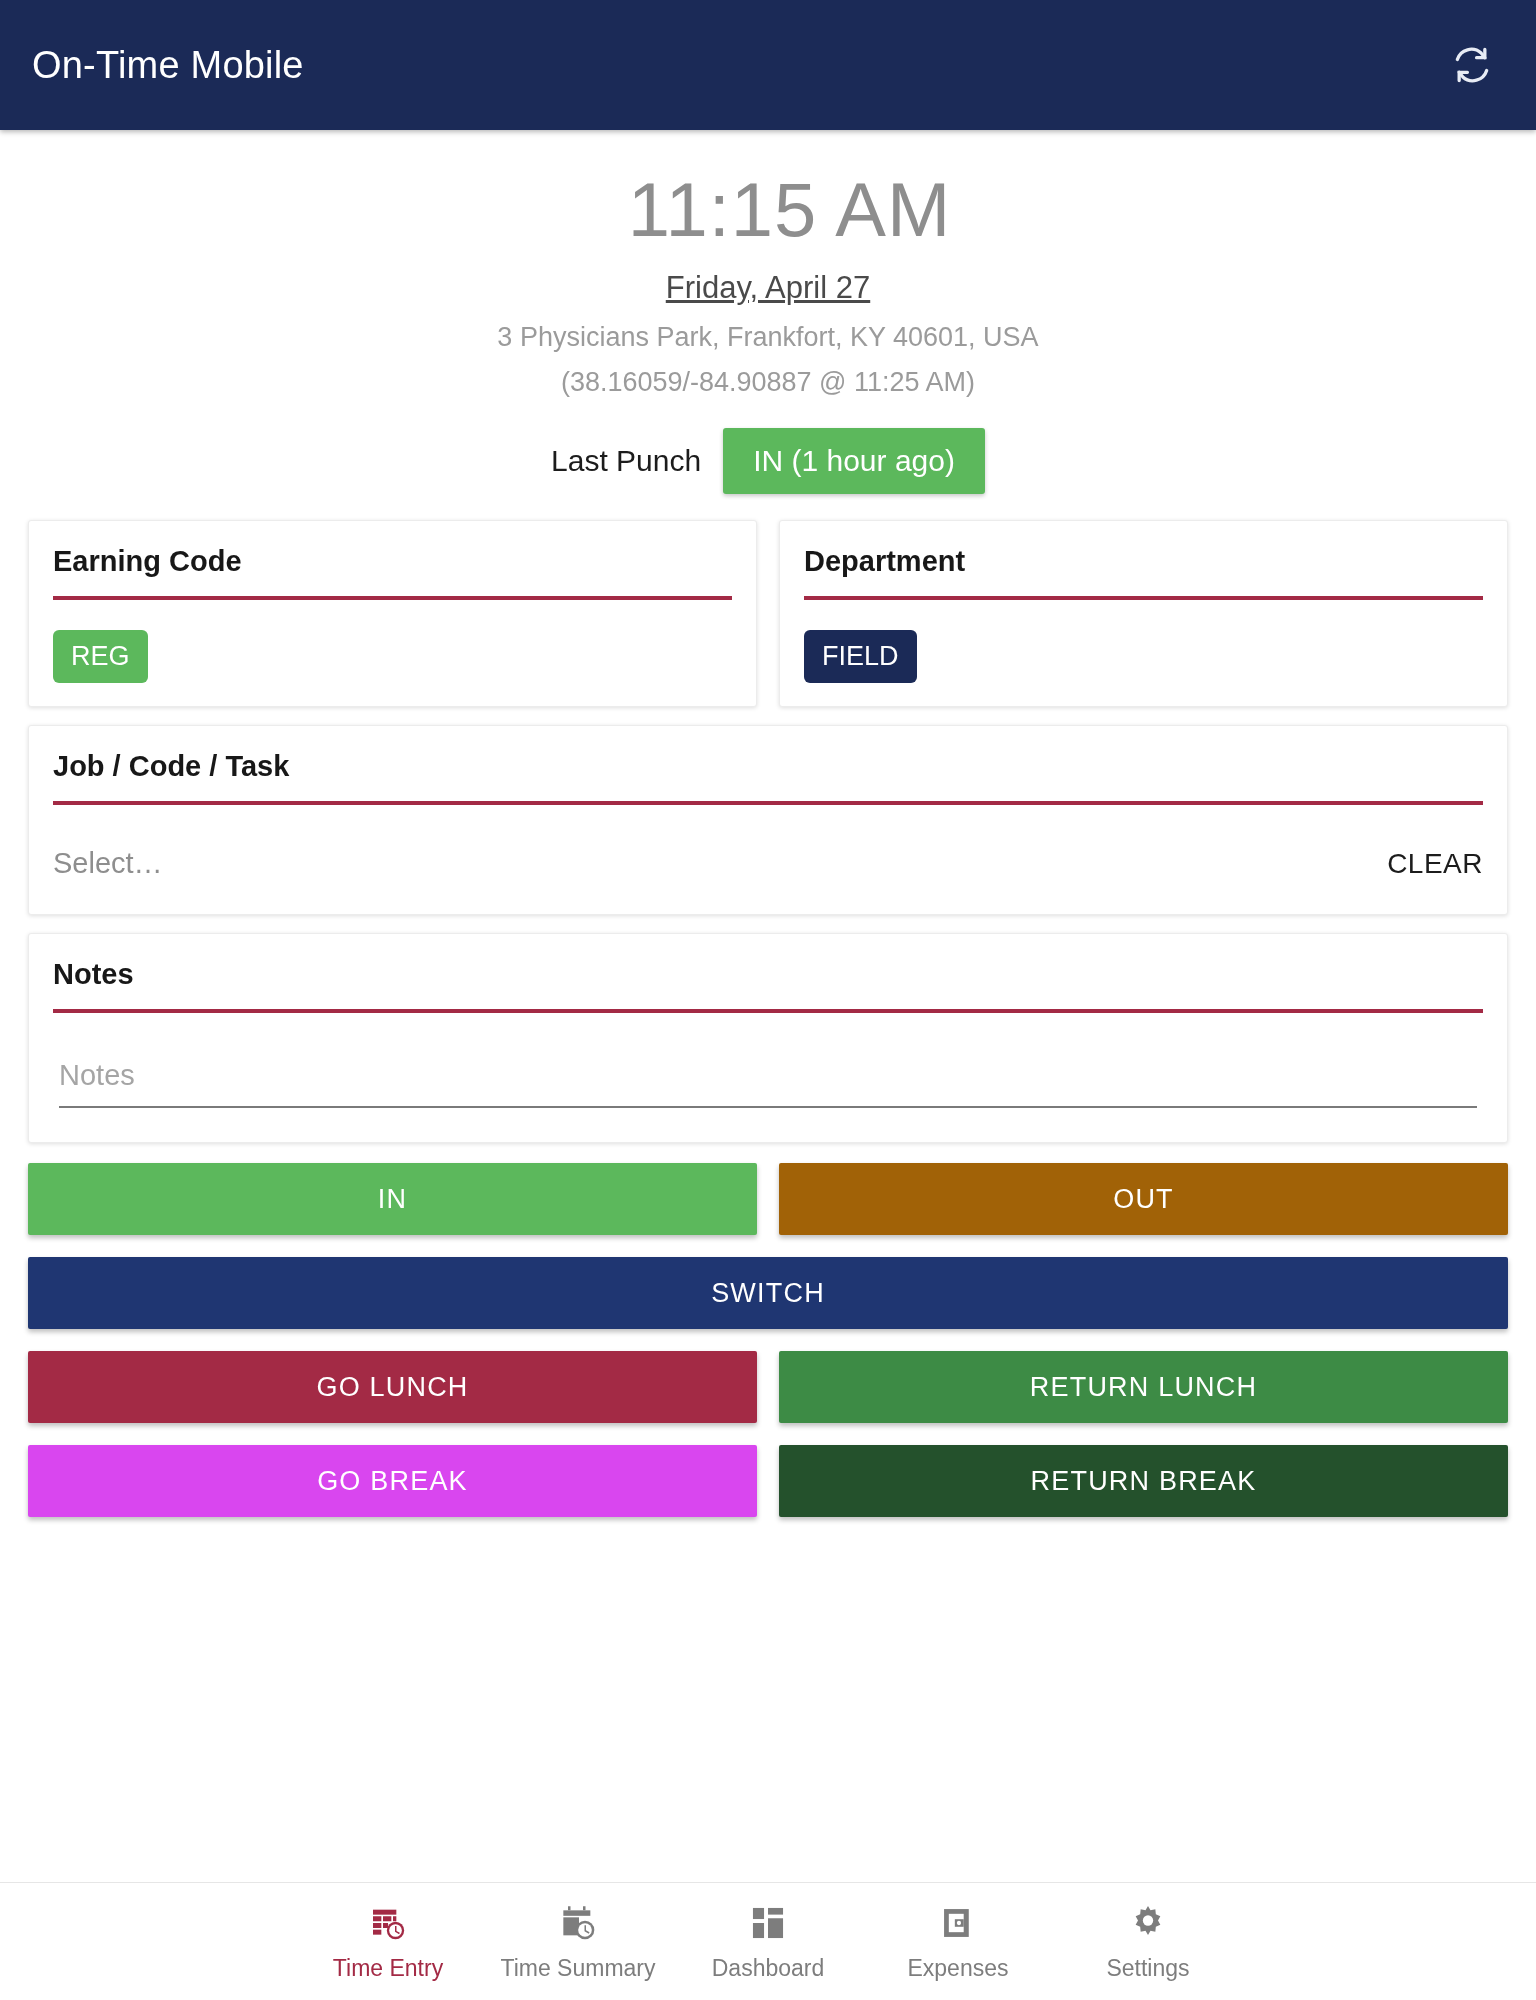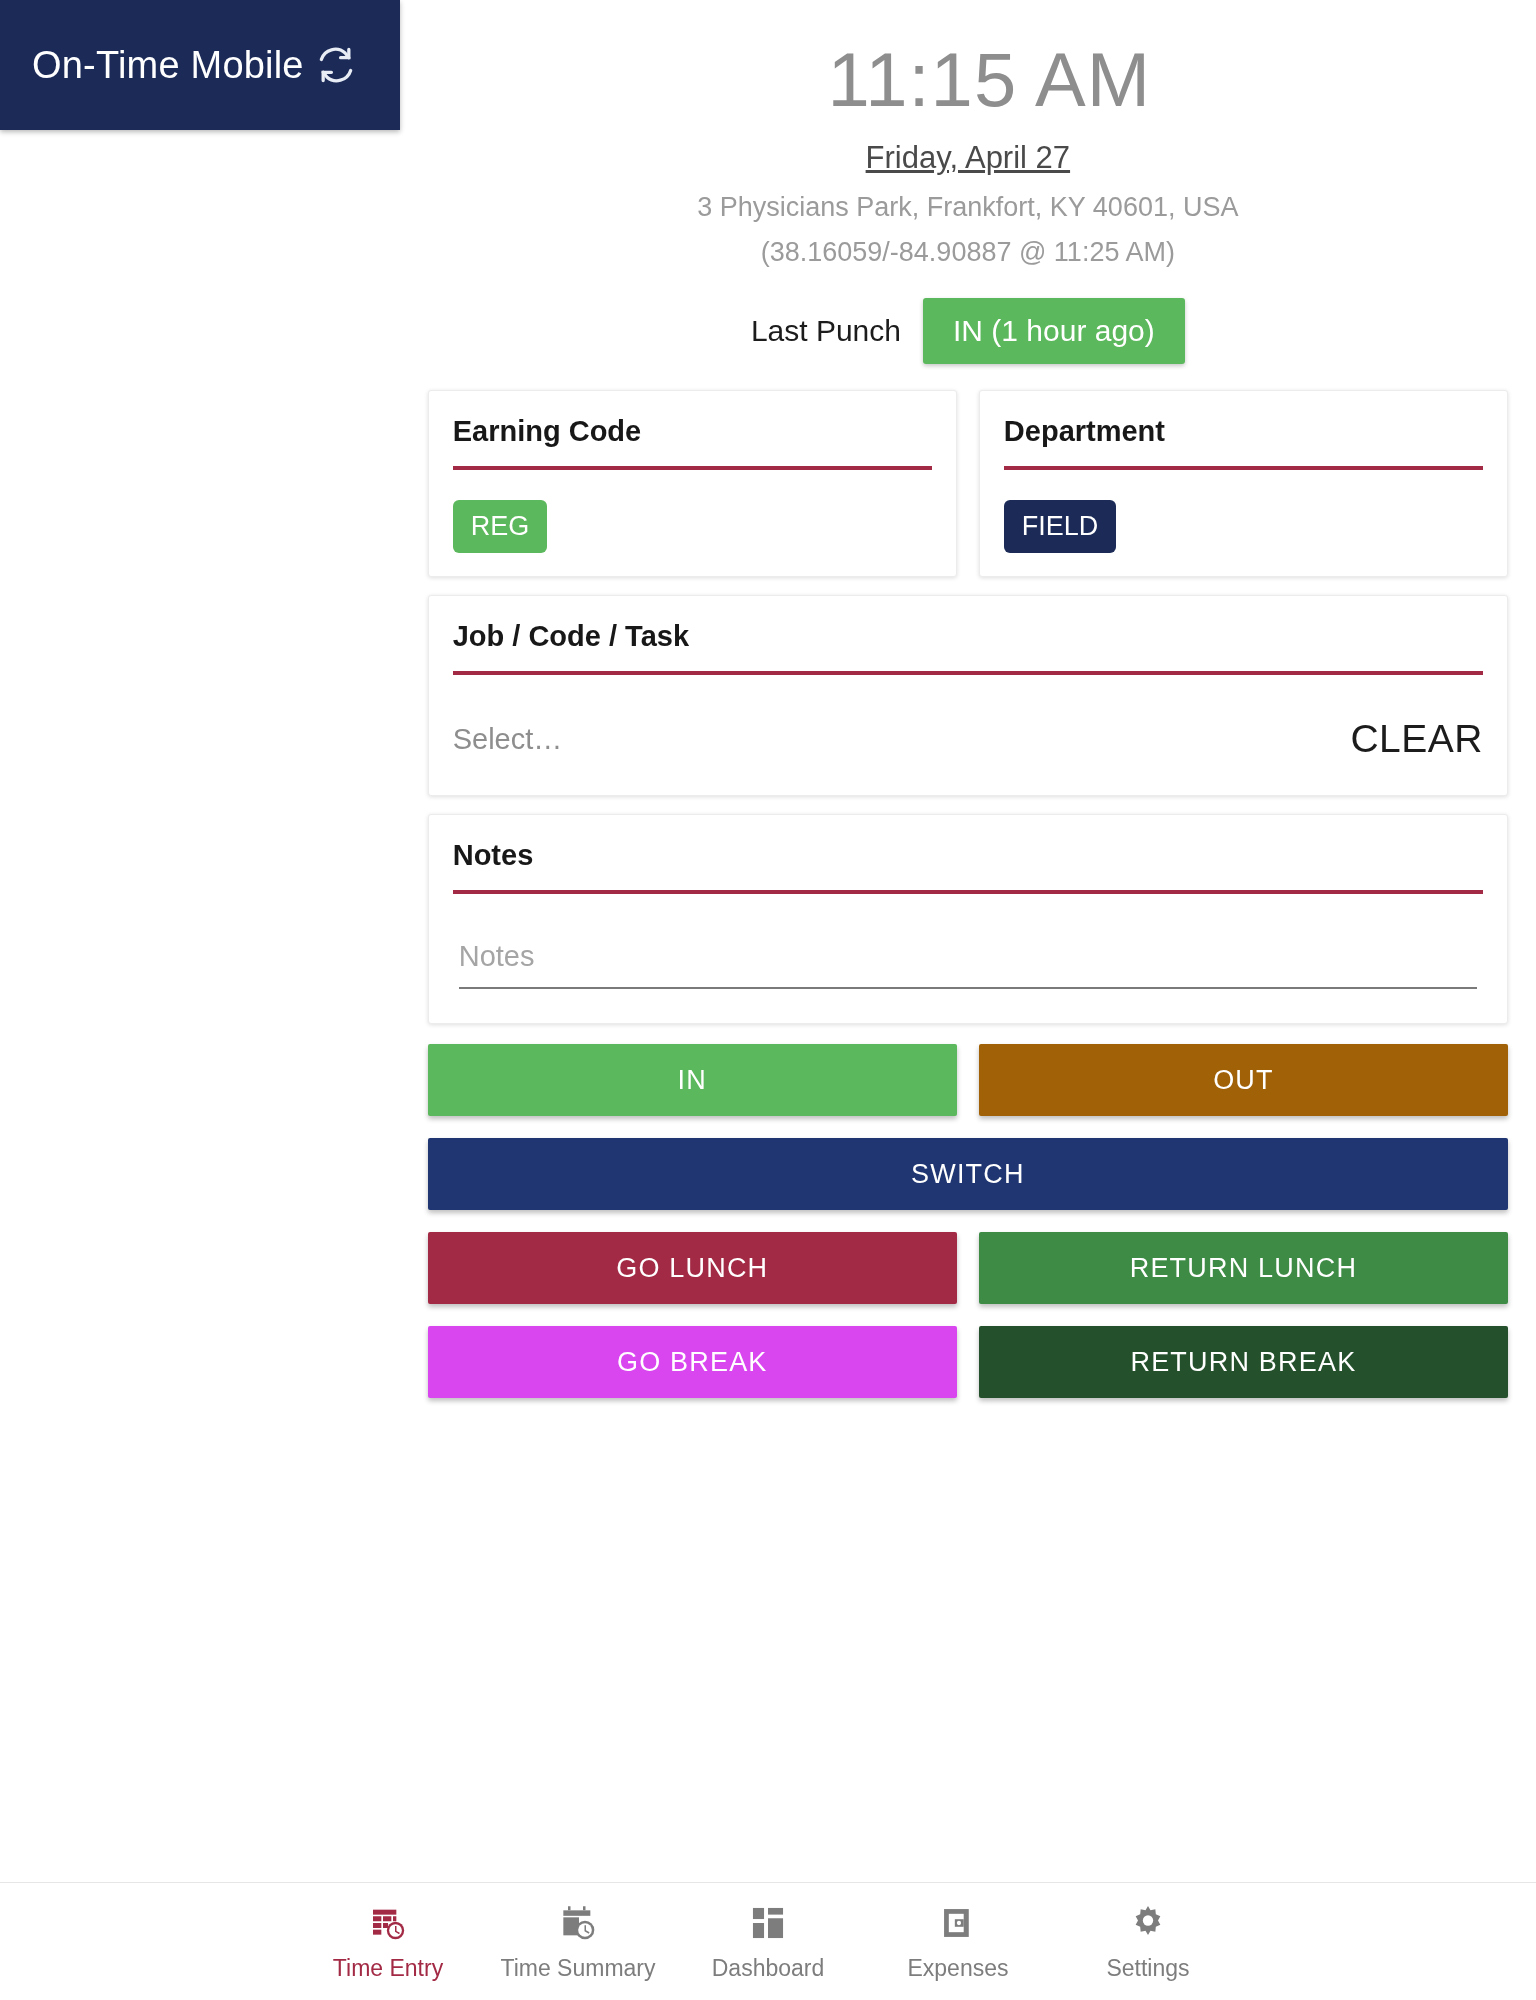--- a/index.html
+++ b/index.html
@@ -8,21 +8,21 @@
     height: 2000px;
     background: #ffffff;
     font-family: "Liberation Sans", sans-serif;
     overflow: hidden;
   }
   .app {
     position: relative;
     width: 1536px;
     height: 2000px;
     display: flex;
-    flex-direction: row;
+    flex-direction: column;
     background: #ffffff;
   }
 
   
   .appbar {
     height: 130px;
     background: #1b2a57;
     display: flex;
     align-items: center;
     justify-content: space-between;
@@ -164,21 +164,21 @@
     display: flex;
     align-items: center;
     justify-content: space-between;
   }
   .select-placeholder {
     font-size: 29px;
     color: #8e8e8e;
     font-weight: 300;
   }
   .clear-link {
-    font-size: 39px;
+    font-size: 28px;
     color: #1c1c1c;
     letter-spacing: 0.5px;
     cursor: pointer;
   }
 
   .notes-input-wrap {
     margin: 46px 16px 12px 16px;
     border-bottom: 2px solid #7a7a7a;
     padding-bottom: 14px;
   }

